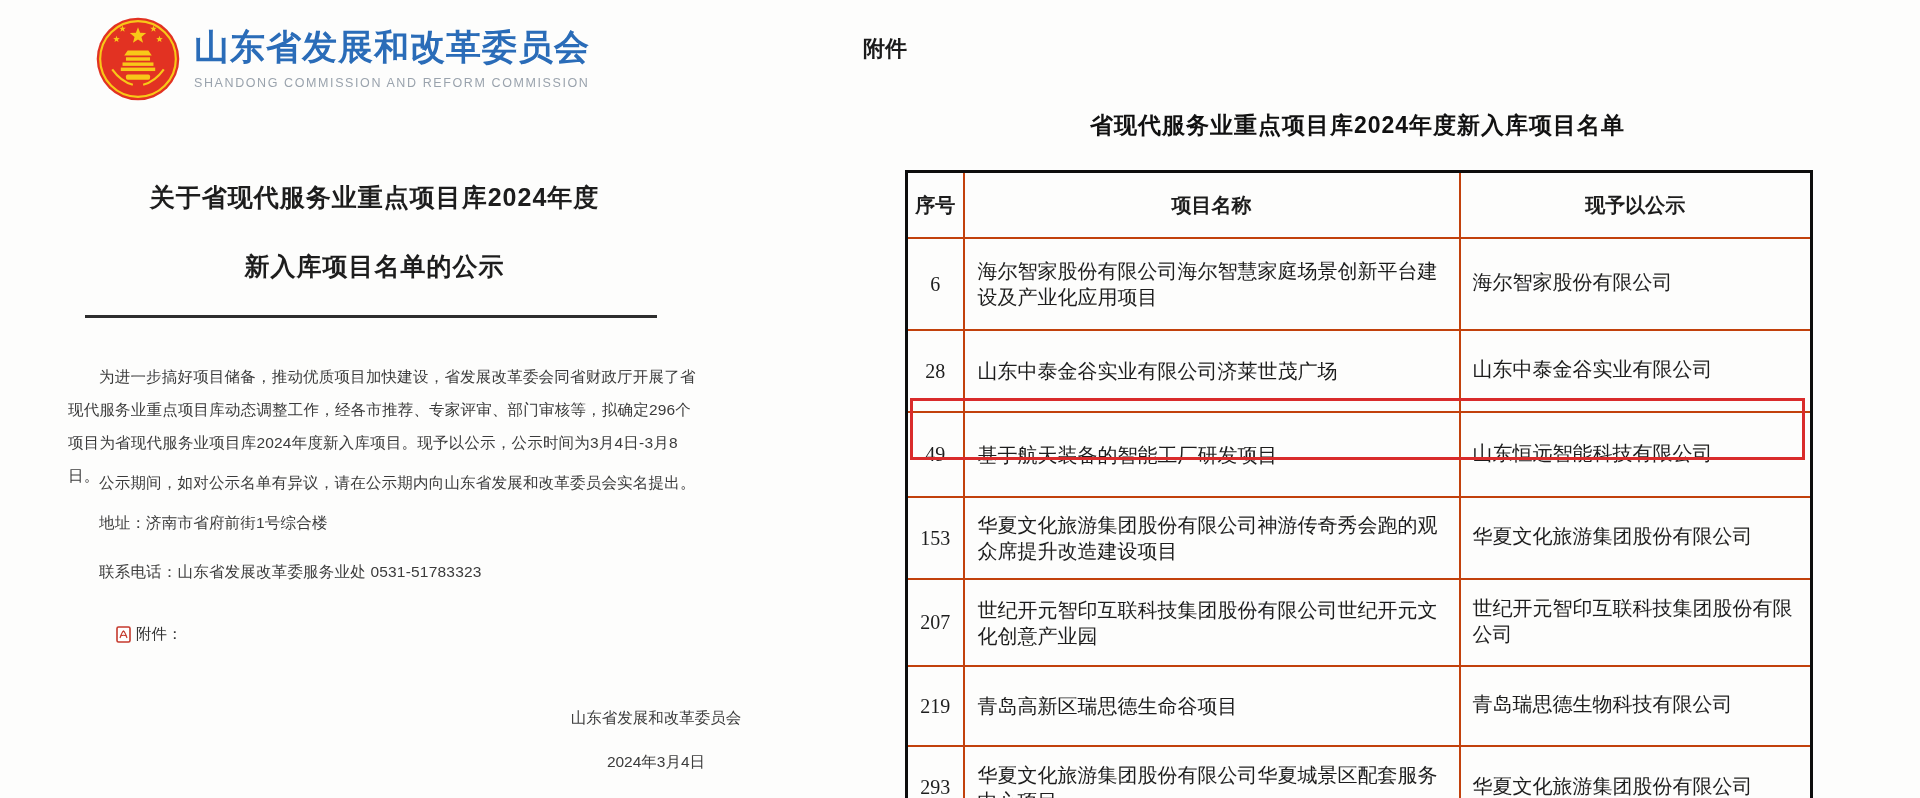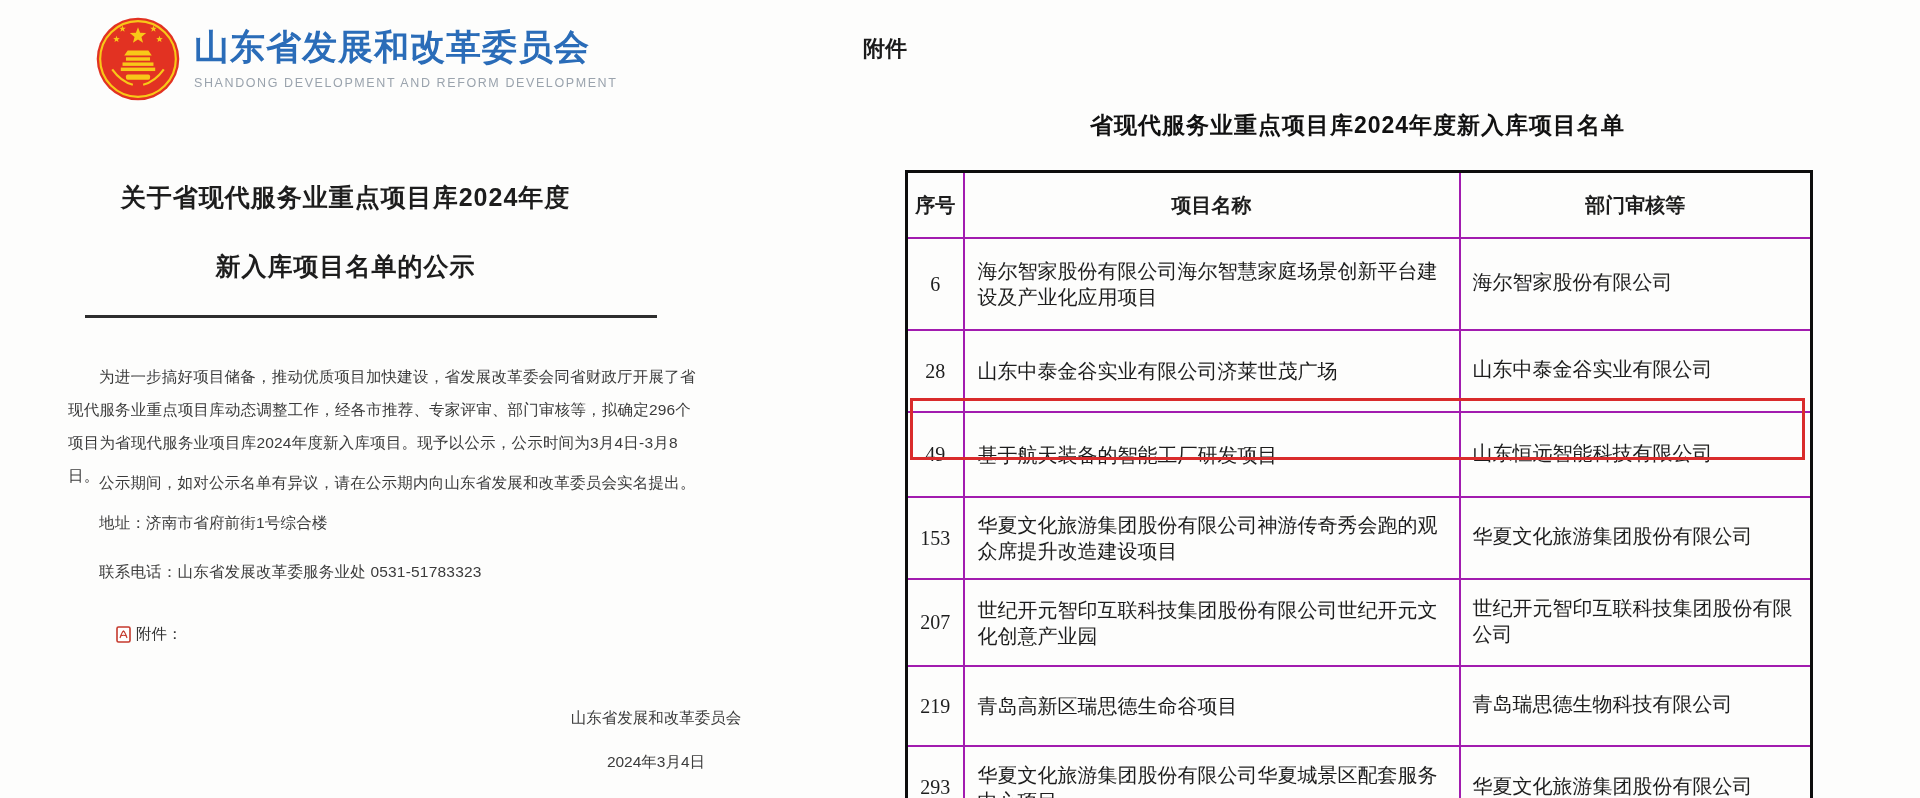--- a/index.html
+++ b/index.html
@@ -8,21 +8,21 @@
     background:#fdfdfc; font-family:"Liberation Sans","DejaVu Sans",sans-serif;
   }
 
   
   .gov-header { position:absolute; left:95px; top:16px; display:flex; align-items:flex-start; }
   .emblem { width:86px; height:86px; flex:0 0 auto; }
   .org { margin-left:13px; padding-top:9px; }
   .org-cn { font-size:35px; font-weight:bold; color:#2a6cb8; letter-spacing:1px; line-height:1.25; white-space:nowrap; }
   .org-en { font-size:12.5px; color:#9aa3ad; letter-spacing:1.6px; margin-top:7px; white-space:nowrap; }
 
-  .doc-title { position:absolute; left:43px; top:181px; width:605px; text-align:center;
+  .doc-title { position:absolute; left:72px; top:181px; width:605px; text-align:center;
                font-weight:bold; font-size:25px; color:#1d1d1d; letter-spacing:1px; }
   .doc-title .t2 { margin-top:36px; }
 
   .rule { position:absolute; left:85px; top:315px; width:572px; height:3px; background:#2e2e2e; }
 
   .pub-date { position:absolute; left:36px; top:334px; width:600px; text-align:center;
               font-size:15.5px; color:#3c3c3c; }
 
   .para { position:absolute; left:68px; width:630px; margin:0; font-size:15.5px;
           color:#3b3b3b; line-height:33px; text-indent:31px; letter-spacing:0.2px; }
@@ -41,21 +41,21 @@
 
   
   .att-heading { position:absolute; left:863px; top:34px; font-size:22px; font-weight:bold; color:#1b1b1b; }
 
   .tbl-title { position:absolute; left:905px; top:110px; width:905px; text-align:center;
                font-size:23px; font-weight:bold; color:#111; letter-spacing:1px; }
 
   table.ptable { position:absolute; left:905px; top:170px; width:905px;
                  border-collapse:collapse; table-layout:fixed;
                  font-family:"Liberation Serif","DejaVu Serif",serif; color:#1d1d1d; }
-  .ptable th, .ptable td { border:2px solid #a21caf; overflow:hidden; }
+  .ptable th, .ptable td { border:2px solid #c2410c; overflow:hidden; }
   .ptable { border:3px solid #0d0d0d; }
   .ptable th { font-size:20px; font-weight:bold; height:62px; text-align:center; }
   .ptable td { font-size:20px; vertical-align:middle; }
   .ptable td.no { text-align:center; }
   .ptable td.project { padding:4px 10px 4px 13px; line-height:26px; text-align:left; }
   .ptable td.unit { padding:4px 8px 8px 12px; line-height:26px; text-align:left; }
   .ptable tbody tr:nth-child(1) td { height:78px; }
   .ptable tbody tr:nth-child(2) td { height:68px; }
   .ptable tbody tr:nth-child(3) td { height:71px; }
   .ptable tbody tr:nth-child(4) td { height:68px; }
@@ -86,21 +86,21 @@
       <path d="M38,40 L62,40 L66,46 L34,46 Z" fill="#f8c818"></path>
       <rect x="36" y="48" width="28" height="4" fill="#f8c818"></rect>
       <rect x="32" y="54" width="36" height="4" fill="#f8c818"></rect>
       <rect x="30" y="60" width="40" height="4" fill="#f8c818"></rect>
       <rect x="36" y="68" width="28" height="6" rx="2" fill="#f8c818"></rect>
       <path d="M20,62 Q30,76 44,80" fill="none" stroke="#f8c818" stroke-width="2.5"></path>
       <path d="M80,62 Q70,76 56,80" fill="none" stroke="#f8c818" stroke-width="2.5"></path>
     </svg>
     <div class="org">
       <div class="org-cn" style="color: rgb(42, 108, 184);">山东省发展和改革委员会</div>
-      <div class="org-en">SHANDONG DEVELOPMENT AND REFORM DEVELOPMENT</div>
+      <div class="org-en">SHANDONG COMMISSION AND REFORM COMMISSION</div>
     </div>
   </div>
 
   <div class="doc-title">
     <div class="t1">关于省现代服务业重点项目库2024年度</div>
     <div class="t2">新入库项目名单的公示</div>
   </div>
 
   <div class="rule"></div>
 
@@ -129,21 +129,21 @@
   <table class="ptable">
     <colgroup>
         <col style="width:57px">
         <col style="width:496px">
         <col style="width:352px">
       </colgroup>
     <thead>
       <tr>
         <th>序号</th>
         <th>项目名称</th>
-        <th>部门审核等</th>
+        <th>现予以公示</th>
       </tr>
     </thead>
     <tbody>
         <tr>
           <td class="no">6</td>
           <td class="project">海尔智家股份有限公司海尔智慧家庭场景创新平台建设及产业化应用项目</td>
           <td class="unit">海尔智家股份有限公司</td>
         </tr>
         <tr>
           <td class="no">28</td>

